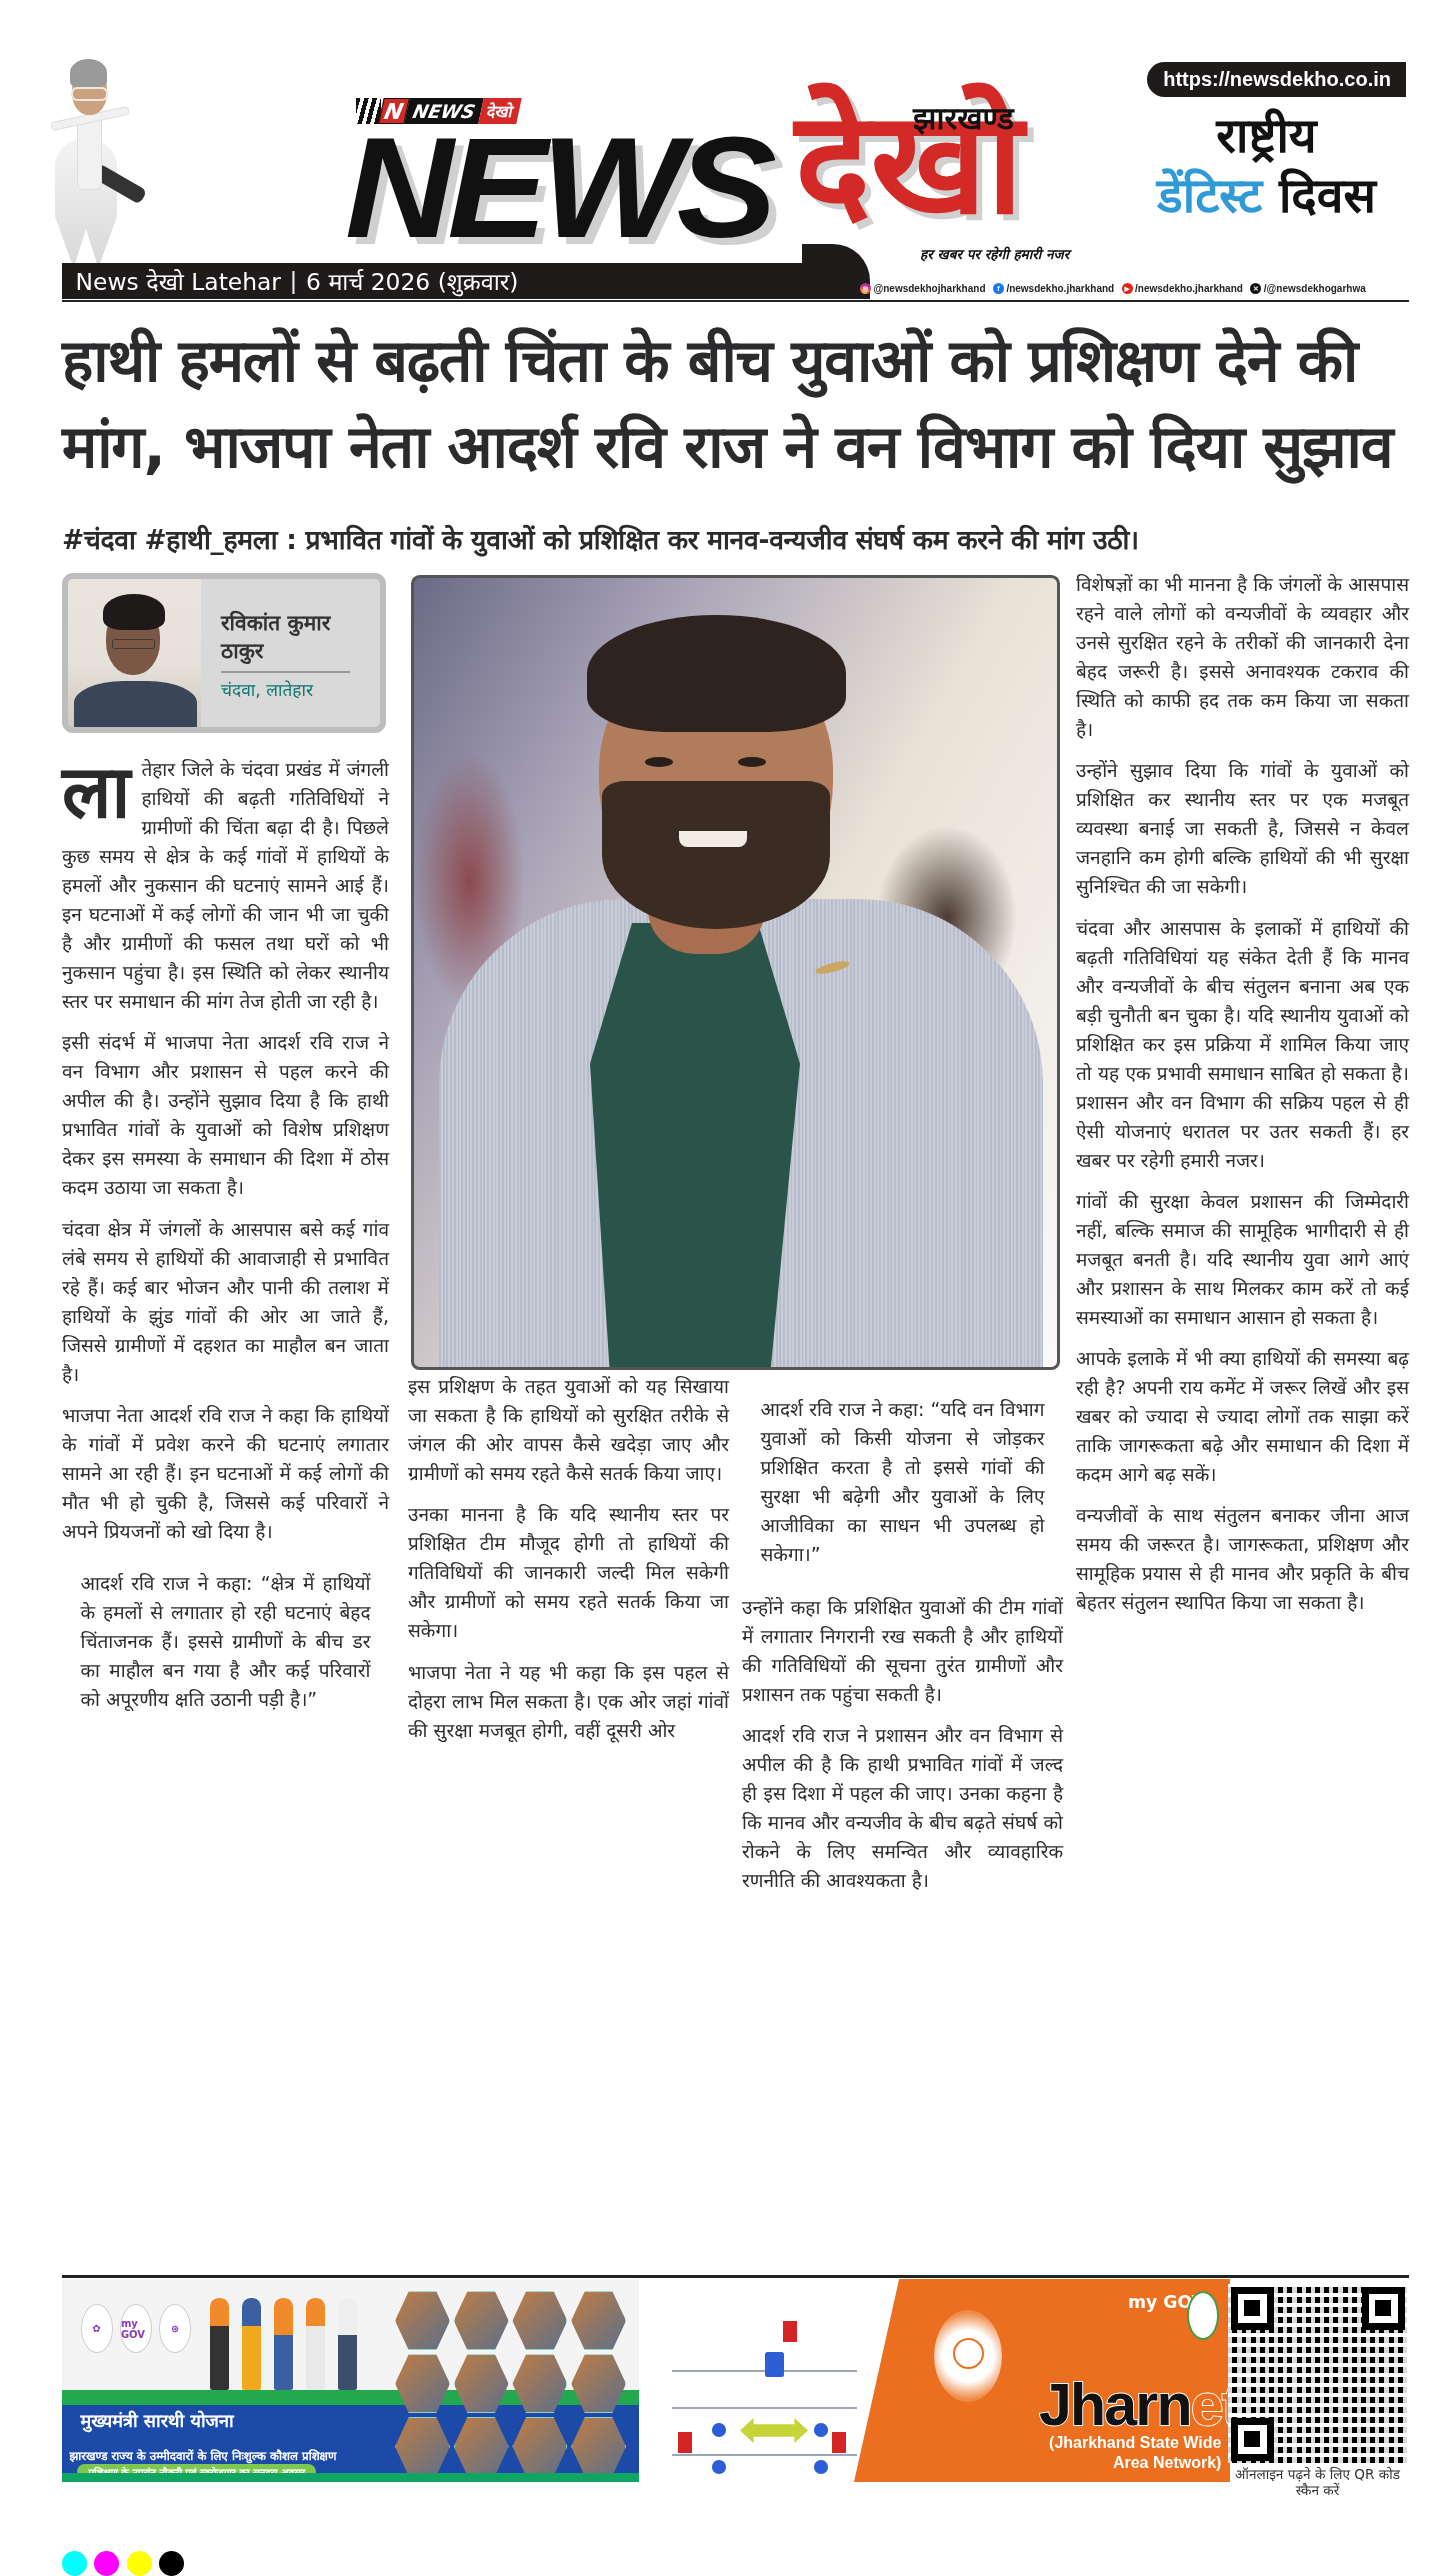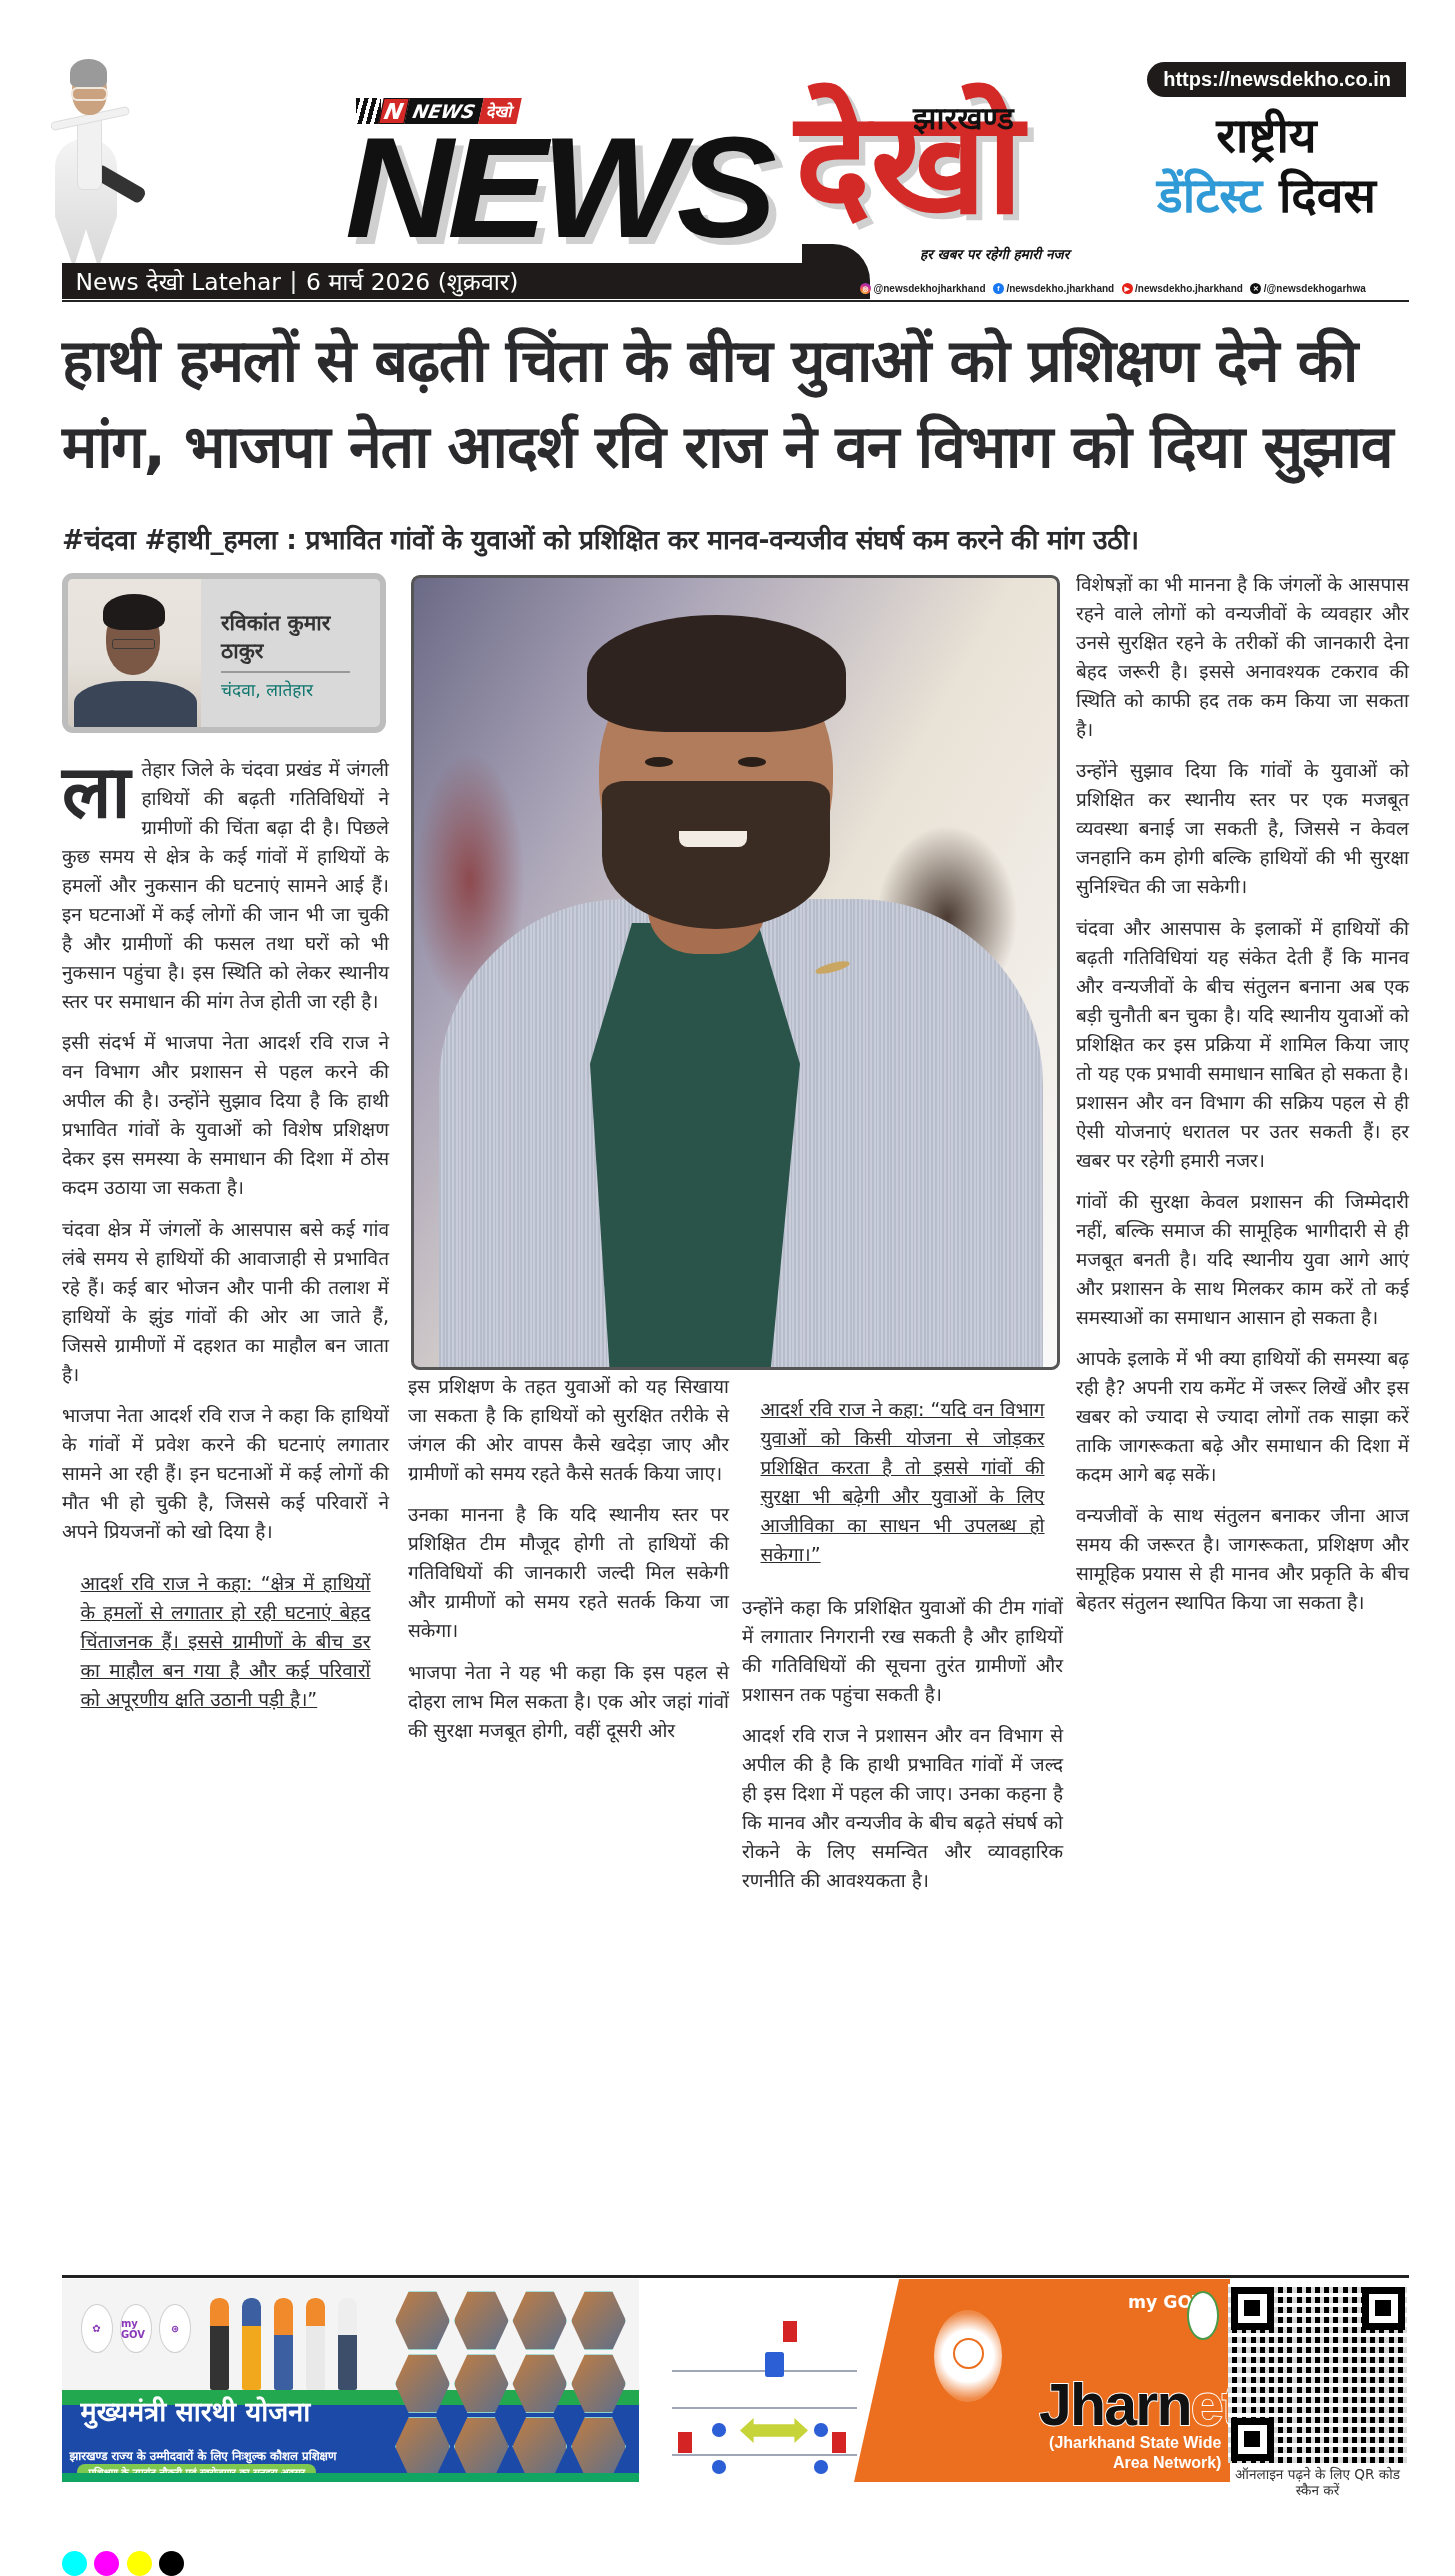--- a/index.html
+++ b/index.html
@@ -65,21 +65,21 @@
   .byline .place { font-size: 17.3px; color: #0f766e; }
 
   
   .col { position: absolute; font-size: 19px; line-height: 29px; color: #2b2b2e; text-align: justify; }
   .col p { margin-bottom: 12.3px; }
   .col-1 { left: 62px; top: 755px; width: 327px; }
   .col-2 { left: 408px; top: 1372px; width: 321px; }
   .col-3 { left: 742px; top: 1372px; width: 321px; }
   .col-4 { left: 1076px; top: 570px; width: 333px; }
   .dropcap { float: left; font-weight: 700; font-size: 73px; line-height: 62px; margin: 6.2px 11px 0 0; color: #2b2b2e; }
-  .quote { padding: 0 18.5px 0 18.5px; margin: 23.4px 0 12.3px; text-decoration: underline; }
+  .quote { padding: 0 18.5px 0 18.5px; margin: 23.4px 0 12.3px; }
   .col-3 .quote { padding: 0 18.5px; }
 
   
   .main-photo { position: absolute; left: 411px; top: 575px; width: 649px; height: 795px; border: 3.7px solid #555; border-radius: 8.6px; overflow: hidden; background: linear-gradient(120deg,#6b6a86 0%,#a9a3b7 25%,#e9e2d6 55%,#f2eee9 80%,#fafafa 100%); }
   .main-photo .blur-a { position: absolute; left: 0; top: 173px; width: 111px; height: 259px; background: radial-gradient(ellipse at center,#8d4a4e 0%,rgba(141,74,78,0) 70%); }
   .main-photo .blur-b { position: absolute; left: 462px; top: 247px; width: 142px; height: 185px; background: radial-gradient(ellipse at center,#4a3a31 0%,rgba(74,58,49,0) 70%); }
   .main-photo .jacket { position: absolute; left: 25px; top: 321px; width: 604px; height: 493px; background: repeating-linear-gradient(90deg,#b7bccb 0 1.8px,#c9cdd9 1.8px 3.7px); border-radius: 185px 185px 0 0; }
   .main-photo .shirt { position: absolute; left: 176px; top: 345px; width: 210px; height: 469px; background: #2a5449; clip-path: polygon(20% 0,80% 0,100% 30%,85% 100%,10% 100%,0 30%); }
   .main-photo .neck { position: absolute; left: 234px; top: 265px; width: 117px; height: 111px; background: #a76f4f; border-radius: 0 0 40% 40%; }
   .main-photo .face { position: absolute; left: 185px; top: 68px; width: 234px; height: 271px; background: #b17c5b; border-radius: 46% 46% 50% 50%; }
@@ -93,21 +93,21 @@
 
   
   .ad-rule { position: absolute; left: 62px; top: 2275px; width: 1347px; height: 2.5px; background: #222; }
   .ad-sarthi { position: absolute; left: 62px; top: 2279px; width: 577px; height: 203px; overflow: hidden; background: #f4f4f4; }
   .ad-sarthi .green { position: absolute; left: 0; top: 111px; width: 100%; height: 25px; background: #22a84f; }
   .ad-sarthi .blue { position: absolute; left: 0; top: 126px; width: 100%; height: 77px; background: #1c4aa8; }
   .ad-sarthi .logos { position: absolute; left: 18.5px; top: 25px; display: flex; gap: 7.4px; }
   .ad-sarthi .logo { width: 32px; height: 49px; border-radius: 50%; background: #fff; border: 1.8px solid #cfcfcf; display: flex; align-items: center; justify-content: center; font-size: 10px; font-weight: 700; color: #8a3ab9; }
   .ad-sarthi .workers { position: absolute; left: 148px; top: 18.5px; display: flex; gap: 13.6px; }
   .ad-sarthi .worker { width: 18.5px; height: 92px; border-radius: 8.6px 8.6px 2.5px 2.5px; }
-  .ad-sarthi .title { position: absolute; left: 18.5px; top: 113px; color: #fff; font-weight: 700; font-size: 27px; }
+  .ad-sarthi .title { position: absolute; left: 18.5px; top: 129px; color: #fff; font-weight: 700; font-size: 18px; }
   .ad-sarthi .sub { position: absolute; left: 7.4px; top: 168px; color: #fff; font-weight: 700; font-size: 11.7px; }
   .ad-sarthi .pill { position: absolute; left: 15.4px; top: 185px; padding: 1.2px 11px; background: #7ec850; border-radius: 11px; color: #fff; font-size: 10px; font-weight: 700; }
   .ad-sarthi .hexes { position: absolute; left: 333px; top: 12.3px; width: 240px; height: 185px; display: flex; flex-wrap: wrap; gap: 3.7px; }
   .ad-sarthi .hex { width: 55px; height: 59px; clip-path: polygon(25% 0,75% 0,100% 50%,75% 100%,25% 100%,0 50%); background: linear-gradient(135deg,#c07d43,#5d6f8a); border: 1.2px solid #8fd3c8; }
   .ad-sarthi .bottom-strip { position: absolute; left: 0; bottom: 0; width: 100%; height: 8.6px; background: #10a563; }
 
   .ad-network { position: absolute; left: 666px; top: 2284px; width: 197px; height: 197px; }
   .ad-network .node { position: absolute; width: 13.6px; height: 13.6px; border-radius: 50%; background: #2c5fd6; }
   .ad-network .line { position: absolute; height: 1.8px; background: #9ea6b8; }
   .ad-network .arrow { position: absolute; left: 74px; top: 134px; width: 68px; height: 25px; background: #c6d43a; clip-path: polygon(0 50%,20% 0,20% 25%,80% 25%,80% 0,100% 50%,80% 100%,80% 75%,20% 75%,20% 100%); }

